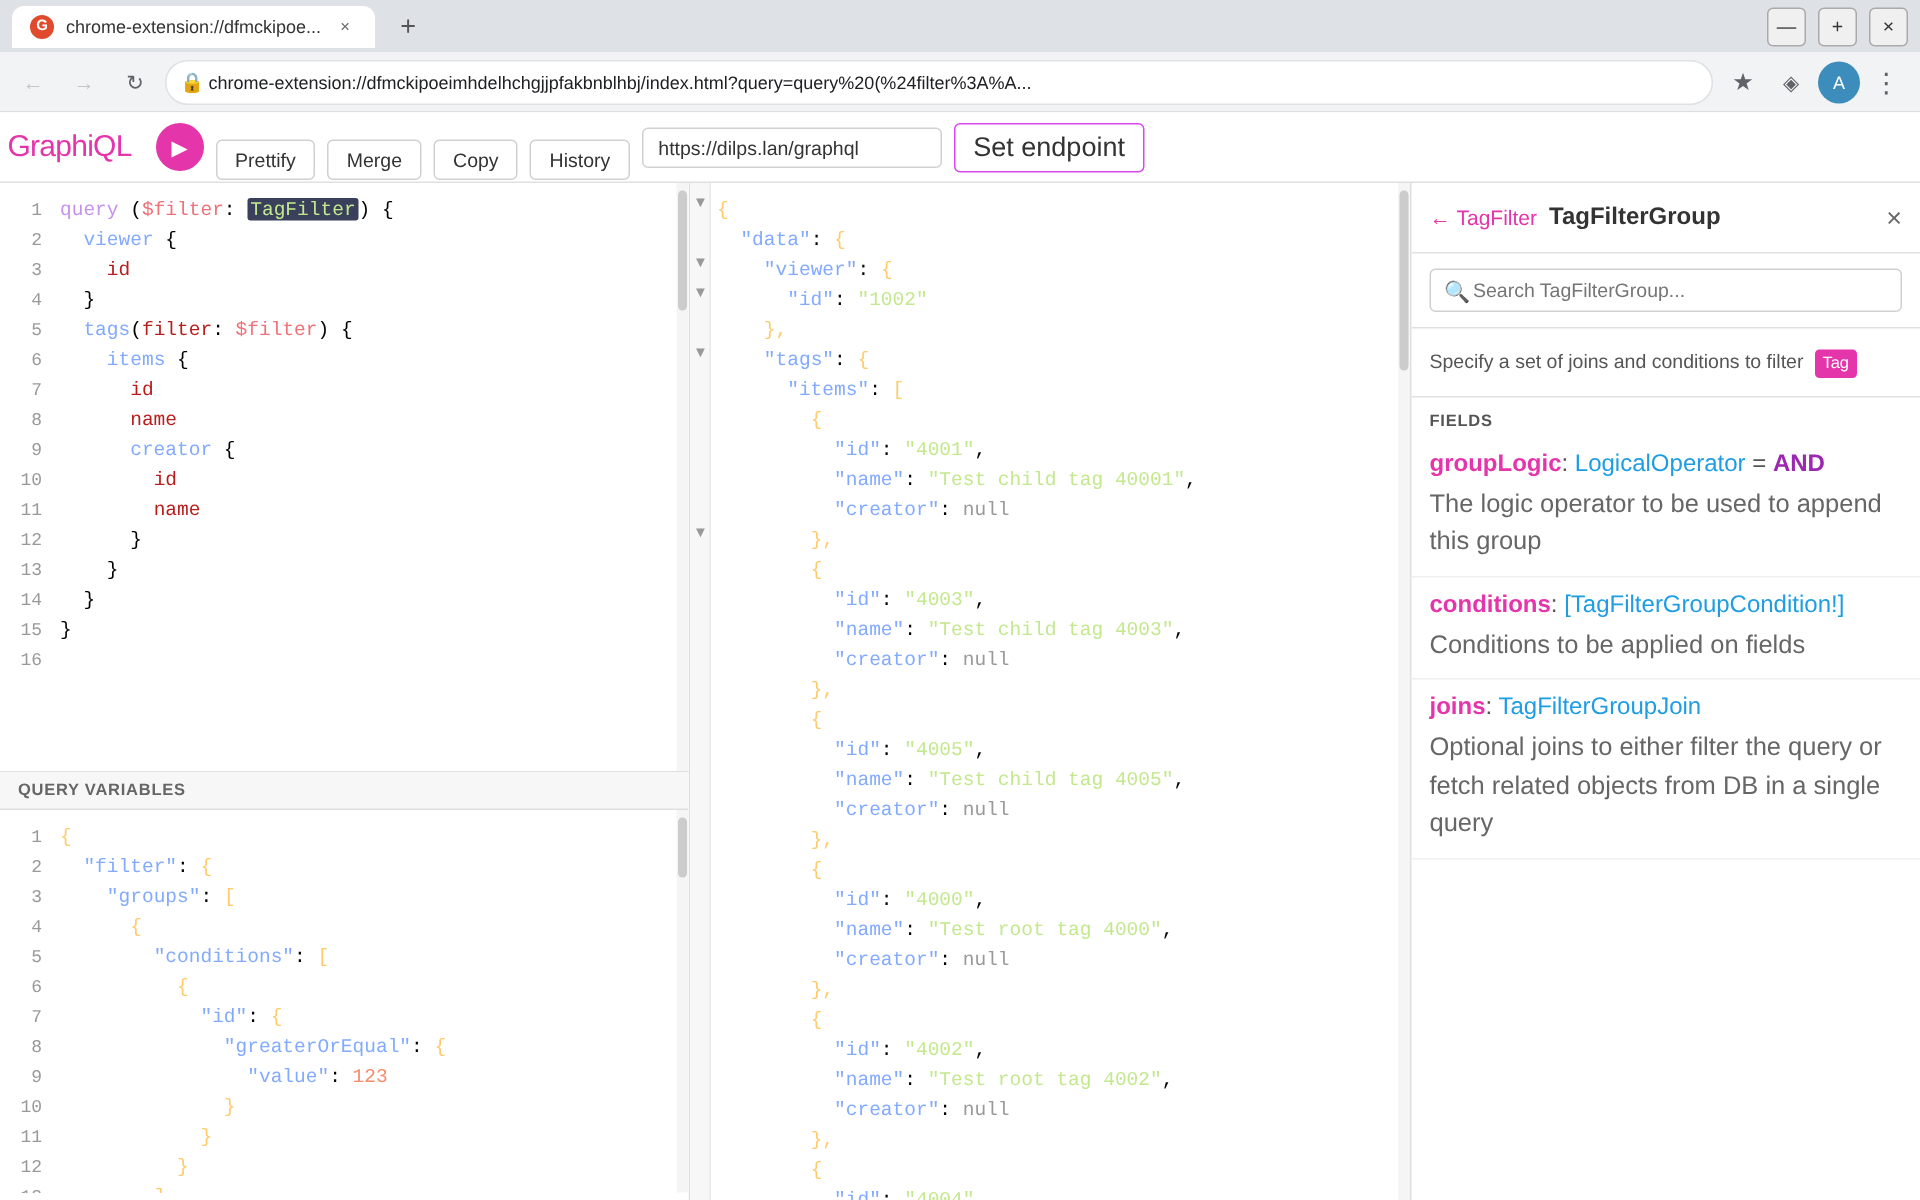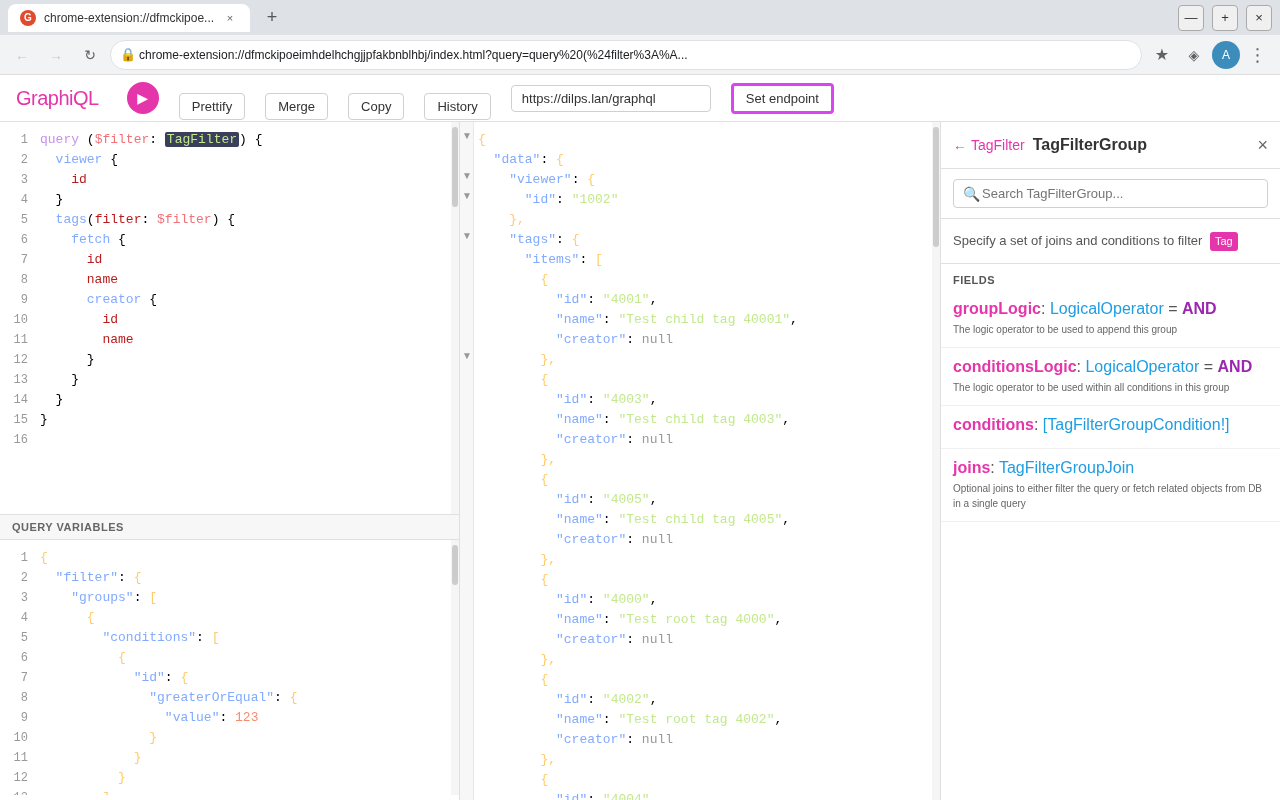--- a/index.html
+++ b/index.html
@@ -132,22 +132,22 @@
       display: flex;
       flex-direction: column;
       background: #fff;
     }
     .graphiql-toolbar {
       height: 47px;
       background: #fff;
       border-bottom: 1px solid #e0e0e0;
       display: flex;
       align-items: center;
-      padding: 0 16px;
-      gap: 20px;
+      padding: 0 5px;
+      gap: 8px;
     }
     .graphiql-logo {
       font-size: 20px;
       font-weight: 300;
       color: #e535ab;
       margin-right: 8px;
       letter-spacing: -0.5px;
     }
     .run-btn {
       width: 32px; height: 32px;
@@ -173,25 +173,25 @@
       padding: 5px 10px;
       border: 1px solid #d0d0d0;
       border-radius: 4px;
       font-size: 13px;
       color: #333;
       width: 200px;
       outline: none;
     }
     .set-endpoint-btn {
       padding: 5px 12px;
-      border: 3px solid #d946ef;
+      border: 1px solid #d946ef;
       border-radius: 4px;
       background: #fff;
       cursor: pointer;
-      font-size: 13px;
+      font-size: 18px;
       color: #333;
     }
 
     
     .graphiql-main {
       flex: 1;
       display: flex;
       overflow: hidden;
     }
 
@@ -355,21 +355,21 @@
     }
     .docs-field-name {
       font-size: 16px;
       margin-bottom: 4px;
     }
     .docs-field-prop { color: #e535ab; font-weight: 600; }
     .docs-field-type { color: #1e9de3; }
     .docs-field-eq { color: #555; }
     .docs-field-val { color: #9c27b0; font-weight: 600; }
     .docs-field-desc {
-      font-size: 10px;
+      font-size: 17px;
       color: #666;
       line-height: 1.5;
     }
 
     
     .json-key { color: #82aaff; }
     .json-str { color: #c3e88d; }
     .json-num { color: #f78c6c; }
     .json-null { color: #999; }
     .json-brace { color: #ffcb6b; }
@@ -448,21 +448,21 @@
             <span class="line-content">  }</span>
           </div>
 
           <div class="code-line">
             <span class="line-num">5</span>
             <span class="line-content">  <span class="fn">tags</span>(<span class="plain">filter</span>: <span class="var">$filter</span>) {</span>
           </div>
 
           <div class="code-line">
             <span class="line-num">6</span>
-            <span class="line-content">    <span class="fn">fetch</span> {</span>
+            <span class="line-content">    <span class="fn">items</span> {</span>
           </div>
 
           <div class="code-line">
             <span class="line-num">7</span>
             <span class="line-content">      <span class="plain">id</span></span>
           </div>
 
           <div class="code-line">
             <span class="line-num">8</span>
             <span class="line-content">      <span class="plain">name</span></span>
@@ -723,31 +723,26 @@
 
       <div class="docs-fields-header">FIELDS</div>
 
       <div class="docs-field">
         <div class="docs-field-name">
           <span class="docs-field-prop">groupLogic</span><span class="docs-field-eq">: </span><span class="docs-field-type" style="cursor:pointer;">LogicalOperator</span><span class="docs-field-eq"> = </span><span class="docs-field-val">AND</span>
         </div>
         <div class="docs-field-desc">The logic operator to be used to append this group</div>
       </div>
 
-      <div class="docs-field">
-        <div class="docs-field-name">
-          <span class="docs-field-prop">conditionsLogic</span><span class="docs-field-eq">: </span><span class="docs-field-type" style="cursor:pointer;">LogicalOperator</span><span class="docs-field-eq"> = </span><span class="docs-field-val">AND</span>
-        </div>
-        <div class="docs-field-desc">The logic operator to be used within all conditions in this group</div>
-      </div>
 
       <div class="docs-field">
         <div class="docs-field-name">
           <span class="docs-field-prop">conditions</span><span class="docs-field-eq">: </span><span class="docs-field-type" style="cursor:pointer;">[TagFilterGroupCondition!]</span>
         </div>
+        <div class="docs-field-desc">Conditions to be applied on fields</div>
       </div>
 
       <div class="docs-field">
         <div class="docs-field-name">
           <span class="docs-field-prop">joins</span><span class="docs-field-eq">: </span><span class="docs-field-type" style="cursor:pointer;">TagFilterGroupJoin</span>
         </div>
         <div class="docs-field-desc">Optional joins to either filter the query or fetch related objects from DB in a single query</div>
       </div>
     </div>
 

